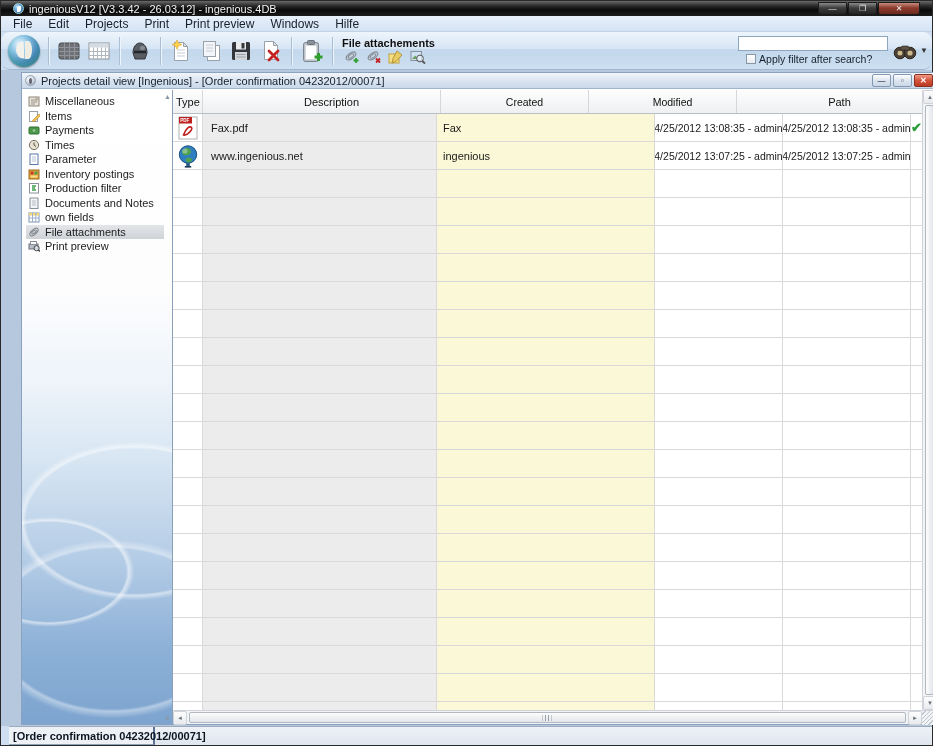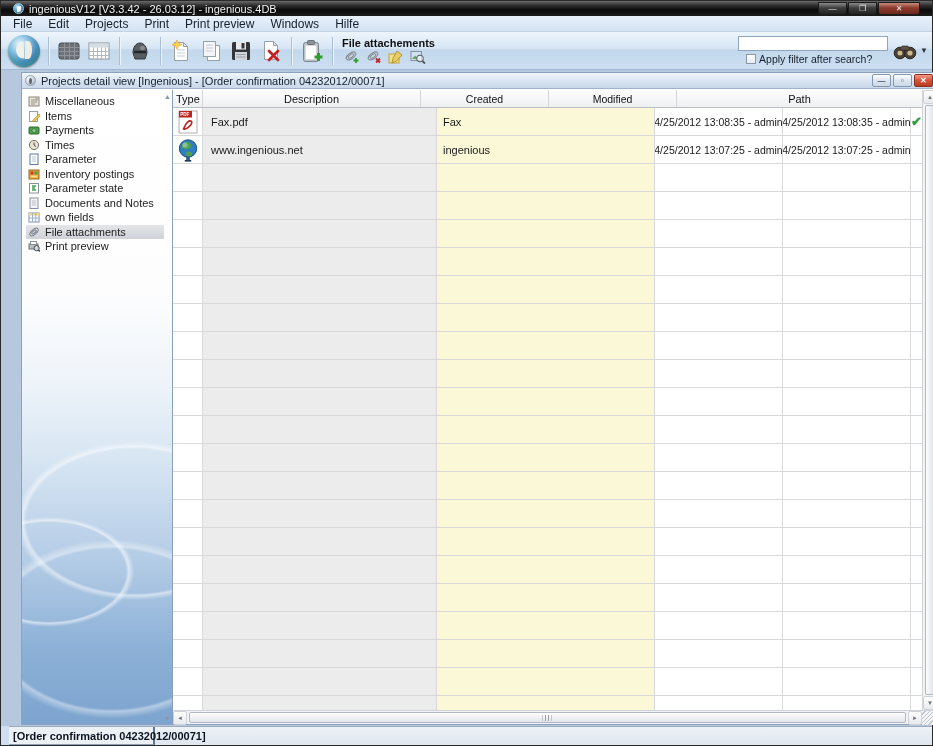--- a/index.html
+++ b/index.html
@@ -14,21 +14,21 @@
   .titlebar-text { color:#f2f2f2; font-size:11px; text-shadow:0 1px 2px #000; flex:1; white-space:nowrap; }
   .win-controls { display:flex; gap:1px; }
   .win-btn { width:29px; height:13px; border:1px solid #1b1b1b; border-radius:0 0 3px 3px; background:linear-gradient(#8a8a8a, #3d3d3d 45%, #242424); color:#eee; font-size:8px; line-height:11px; text-align:center; }
   .win-btn.close { width:42px; background:linear-gradient(#c88a7a, #8a3a2c 45%, #6e2a1e); }
 
   
   .menubar { height:16px; background:linear-gradient(#e7f0fa, #d4e3f4); border-bottom:1px solid #c2d3e6; display:flex; align-items:center; padding-left:4px; flex:0 0 auto; }
   .menu-item { padding:1px 8px; font-size:12px; color:#16202c; white-space:nowrap; }
 
   
-  .toolbar { height:38px; background:linear-gradient(#eef5fc 0%, #d6e5f4 45%, #c3d8ec 48%, #cddff1 100%); border-bottom:1px solid #9db7d4; display:flex; align-items:center; padding:0 4px; flex:0 0 auto; }
+  .toolbar { height:38px; background:linear-gradient(#eef5fc 0%, #d6e5f4 45%, #c3d8ec 48%, #cddff1 100%); border-bottom:1px solid #9db7d4; display:flex; align-items:center; padding:0 4px; flex:0 0 auto;border-radius:9px; }
   .tb-sep { width:1px; height:28px; background:#aabfd6; box-shadow:1px 0 0 #eef4fb; margin:0 5px; }
   .tb-btn { width:30px; height:30px; display:flex; align-items:center; justify-content:center; border-radius:3px; }
   .logo-btn { width:38px; height:36px; }
   .logo-sphere { width:32px; height:32px; border-radius:50%; background:radial-gradient(circle at 35% 28%, #e8f6ff 0%, #8ec4e8 30%, #3f7fb4 62%, #163a5e 100%); box-shadow:inset 0 -3px 6px rgba(90,200,160,.5), 0 1px 2px rgba(0,0,0,.4); position:relative; }
   .logo-sphere::after { content:""; position:absolute; left:8px; top:6px; width:16px; height:18px; background:#f4f1ea; border-radius:50%; clip-path:polygon(0 0,46% 0,54% 100%,0 100%); }
   .logo-sphere::before { content:""; position:absolute; left:17px; top:6px; width:7px; height:18px; background:#efece2; border-radius:0 50% 50% 0; }
 
   .fa-group { display:flex; flex-direction:column; align-items:flex-start; padding:0 4px; }
   .fa-group-label { font-size:11px; font-weight:bold; color:#111; margin-bottom:1px; }
   .fa-icons { display:flex; gap:6px; padding-left:2px; }
@@ -69,21 +69,21 @@
   .side-item.selected { background:linear-gradient(#e3e5e8,#cfd3d8); border-radius:1px; width:138px; }
   .side-item svg { flex:0 0 auto; }
   .side-scroll-up, .side-scroll-down { position:absolute; right:1px; font-size:7px; color:#8a97a8; }
   .side-scroll-up { top:3px; }
   .side-scroll-down { bottom:2px; }
 
   
   .grid-area { flex:1; display:flex; flex-direction:column; min-width:0; background:#fff; }
   .grid-scroll-wrap { flex:1; display:flex; min-height:0; }
   .grid { flex:1; display:flex; flex-direction:column; min-width:0; overflow:hidden; }
-  .grid-header { display:flex; height:18px; flex:0 0 auto; background:linear-gradient(#fdfdfd,#eef0f2); border-bottom:1px solid #b9bec5; font-size:11px; color:#111; }
+  .grid-header { display:flex; height:24px; flex:0 0 auto; background:linear-gradient(#fdfdfd,#eef0f2); border-bottom:1px solid #b9bec5; font-size:11px; color:#111;gap:20px; }
   .gh-cell { border-right:1px solid #d4d7db; display:flex; align-items:center; justify-content:center; overflow:hidden; white-space:nowrap; }
   .gh-cell.col-type { justify-content:flex-start; padding-left:3px; }
   .rows { flex:1; overflow:hidden; }
   .grid-row { display:flex; height:28px; }
   .cell { border-right:1px solid #d9d9d9; border-bottom:1px solid #d9d9d9; display:flex; align-items:center; overflow:hidden; white-space:nowrap; background:#fff; }
   .col-type { width:30px; flex:0 0 auto; justify-content:center; }
   .col-file { width:234px; flex:0 0 auto; padding-left:8px; background:#ececec; }
   .col-desc { width:218px; flex:0 0 auto; padding-left:6px; background:#fbf8d7; }
   .col-created { width:128px; flex:0 0 auto; justify-content:center; font-size:10.5px; }
   .col-modified { width:128px; flex:0 0 auto; justify-content:center; font-size:10.5px; }
@@ -315,21 +315,21 @@
                   <rect x="6.5" y="3.5" width="3" height="3" fill="#4f9e4f"></rect>
                   <rect x="2.5" y="7.5" width="7" height="2" fill="#f4e08a"></rect>
                 </svg>
               <span>Inventory postings</span>
             </div>
             <div class="side-item">
               <svg width="12" height="12">
                   <rect x="1.5" y="1.5" width="9" height="9.5" fill="#fff" stroke="#8a909a"></rect>
                   <path d="M4 4h4M4 6h3M4 8h4" stroke="#3f9e4f" stroke-width="1.4"></path>
                 </svg>
-              <span>Parameter state</span>
+              <span>Production filter</span>
             </div>
             <div class="side-item">
               <svg width="12" height="12">
                   <rect x="2" y="1" width="8" height="10.5" fill="#f2f4f6" stroke="#8a909a"></rect>
                   <path d="M4 4h4M4 6h4M4 8h4" stroke="#b8bec6"></path>
                 </svg>
               <span>Documents and Notes</span>
             </div>
             <div class="side-item">
               <svg width="12" height="12">

